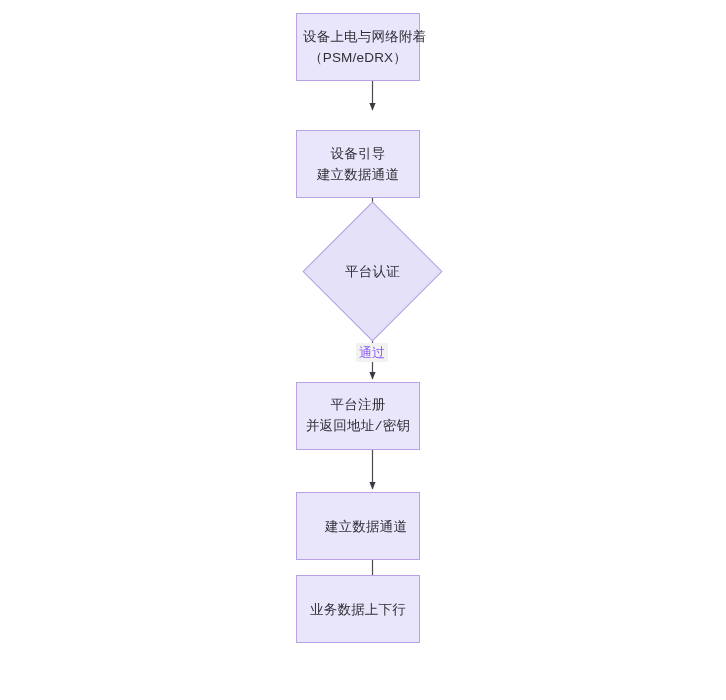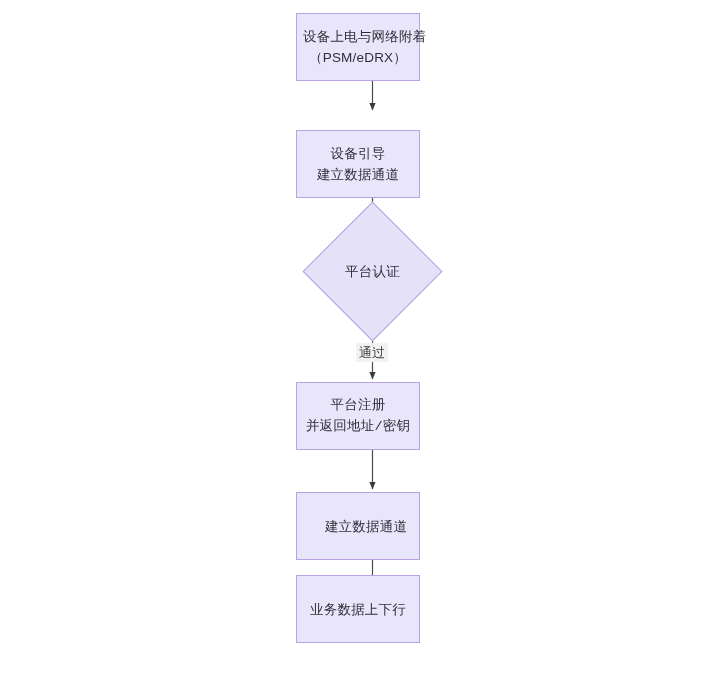--- a/index.html
+++ b/index.html
@@ -61,21 +61,21 @@
     box-sizing: border-box;
   }
   .node-text .line {
     display: block;
     white-space: nowrap;
   }
   .edge-label {
     position: absolute;
     font-size: 13px;
     line-height: 17px;
-    color: #404040;
+    color: #8b5cf6;
     background: #f2f2f2;
     padding: 1px 3px;
     white-space: nowrap;
   }
   svg.edges {
     position: absolute;
     left: 0;
     top: 0;
     width: 726px;
     height: 700px;

